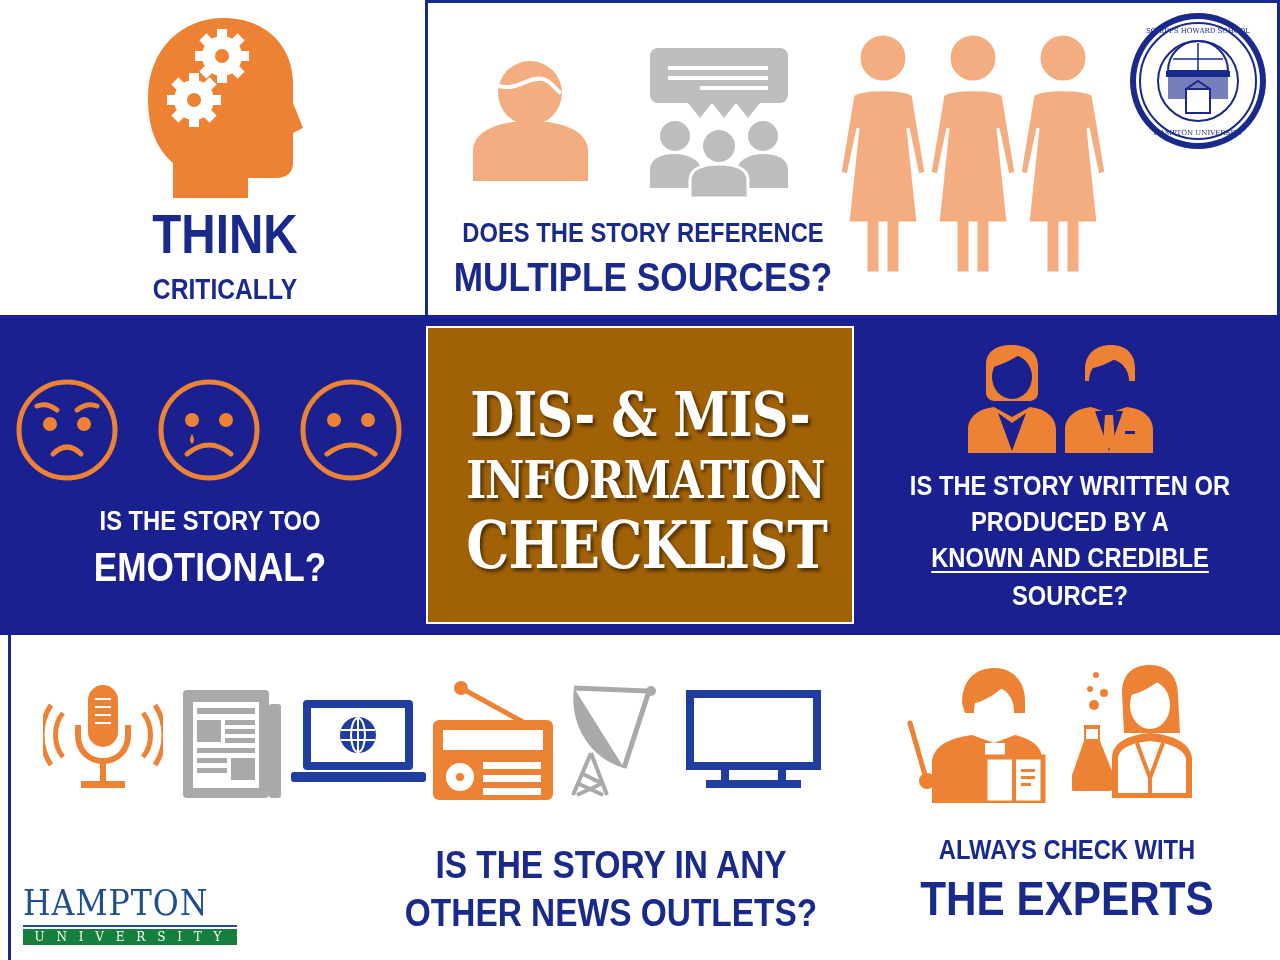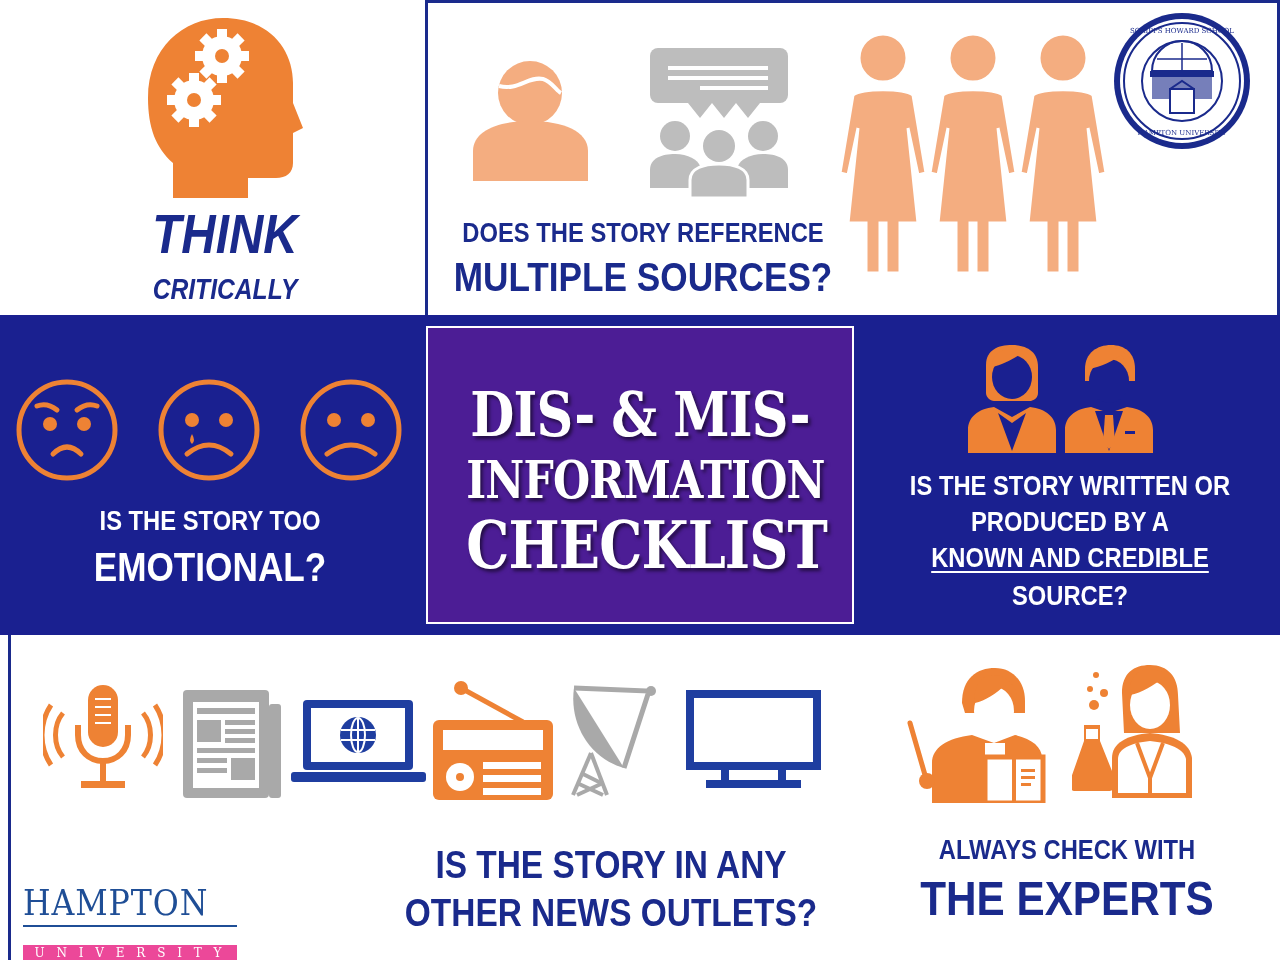--- a/index.html
+++ b/index.html
@@ -6,26 +6,26 @@
   html, body { width: 1280px; height: 960px; overflow: hidden; background: #ffffff; }
   body { position: relative; font-family: "Liberation Sans", sans-serif; }
   .abs { position: absolute; }
   .navy { color: #1a2a8c; }
   .white { color: #ffffff; }
   .bold { font-weight: bold; }
   .center { text-align: center; }
   svg { display: block; }
 
   
-  #panel-think { left: 0; top: 0; width: 388px; height: 315px; background: #fff; font-style: italic; }
+  #panel-think { left: 0; top: 0; width: 388px; height: 315px; background: #fff; }
   #panel-sources { left: 425px; top: 0; width: 855px; height: 315px; background: #fff;
     border-left: 3px solid #1a2a8c; border-top: 3px solid #1a2a8c; border-right: 3px solid #1a2a8c; }
   #band-blue { left: 0; top: 315px; width: 1280px; height: 320px; background: #1a2090; }
   #panel-title { left: 426px; top: 326px; width: 428px; height: 298px;
-    border: 2px solid #ffffff; background: #4c1d95; }
+    border: 2px solid #ffffff; background: #a16207; }
   #panel-outlets { left: 8px; top: 635px; width: 857px; height: 325px; background: #fff;
     border-left: 3px solid #1a2a8c; border-right: 3px solid #1a2a8c; }
   #panel-experts { left: 857px; top: 635px; width: 423px; height: 325px; background: #fff; }
 
   .title-text { font-family: "DejaVu Serif", serif; font-weight: bold; color: #fff;
     text-shadow: 3px 3px 4px rgba(0,0,0,0.55); letter-spacing: -1px; transform: scaleX(0.82); }
 
   .q-small { font-size: 27px; font-weight: bold; transform: scaleX(0.88); transform-origin: center; white-space: nowrap; }
   .q-big { font-size: 40px; font-weight: bold; transform: scaleX(0.88); transform-origin: center; white-space: nowrap; }
   .underline { text-decoration: underline; text-underline-offset: 4px; }
@@ -107,21 +107,21 @@
           <path d="M15 62 C25 55 65 55 75 62 L88 140 L80 142 L70 95 L80 190 L62 190 L62 240 L48 240 L48 190 L42 190 L42 240 L28 240 L28 190 L10 190 L20 95 L10 142 L2 140 Z"></path>
         </g>
         <g transform="translate(90,0)">
           <circle cx="45" cy="25" r="24"></circle>
           <path d="M15 62 C25 55 65 55 75 62 L88 140 L80 142 L70 95 L80 190 L62 190 L62 240 L48 240 L48 190 L42 190 L42 240 L28 240 L28 190 L10 190 L20 95 L10 142 L2 140 Z"></path>
         </g>
       </g>
     </svg>
   </div>
 
-  <div class="abs" style="left:684px; top:8px;">
+  <div class="abs" style="left:700px; top:8px;">
     <svg width="140" height="140" viewBox="0 0 140 140">
       <circle cx="70" cy="70" r="68" fill="#1a2a8c"></circle>
       <circle cx="70" cy="70" r="62" fill="#ffffff"></circle>
       <circle cx="70" cy="70" r="58" fill="none" stroke="#1a2a8c" stroke-width="2"></circle>
       <circle cx="70" cy="70" r="40" fill="none" stroke="#1a2a8c" stroke-width="2"></circle>
       <path d="M40 60 A30 30 0 0 1 100 60 Z" fill="none" stroke="#1a2a8c" stroke-width="2"></path>
       <line x1="70" y1="32" x2="70" y2="60" stroke="#1a2a8c" stroke-width="1.5"></line>
       <line x1="45" y1="48" x2="95" y2="48" stroke="#1a2a8c" stroke-width="1.5"></line>
       <rect x="38" y="60" width="64" height="6" fill="#1a2a8c"></rect>
       <rect x="40" y="66" width="60" height="22" fill="#1a2a8c" opacity="0.6"></rect>
@@ -291,21 +291,21 @@
       <rect x="20" y="90" width="95" height="8" fill="#1f3ea0"></rect>
     </svg>
   </div>
 
   <div class="abs navy bold center" style="left:360px; top:208px; width:480px; font-size:38px; line-height:44px; transform:scaleX(0.88);">IS THE STORY IN ANY</div>
   <div class="abs navy bold center" style="left:360px; top:256px; width:480px; font-size:38px; line-height:44px; transform:scaleX(0.88);">OTHER NEWS OUTLETS?</div>
 
   <div class="abs" style="left:12px; top:250px; width:216px;">
     <div style="font-family:'DejaVu Serif', serif; font-size:36px; color:#1f4e96; line-height:36px; letter-spacing:1px; transform:scaleX(0.88); transform-origin:left;">HAMPTON</div>
     <div style="height:2px; background:#1f4e96; margin-top:4px; width:214px;"></div>
-    <div style="background:#ec4899; color:#fff; font-family:'DejaVu Serif', serif; font-size:12px; line-height:16px; text-align:center; margin-top:18px; width:214px; letter-spacing:4px;">U N I V E R S I T Y</div>
+    <div style="background:#15803d; color:#fff; font-family:'DejaVu Serif', serif; font-size:12px; line-height:16px; text-align:center; margin-top:2px; width:214px; letter-spacing:4px;">U N I V E R S I T Y</div>
   </div>
 </div>
 
 <div id="panel-experts" class="abs">
   <div class="abs" style="left:50px; top:28px;">
     <svg width="140" height="140" viewBox="0 0 140 140">
       <path d="M55 40 C55 15 70 5 88 5 C105 5 118 18 118 38 L118 50 L58 50 Z" fill="#ee8234"></path>
       <ellipse cx="87" cy="48" rx="20" ry="24" fill="#fff"></ellipse>
       <path d="M68 40 C78 38 90 30 98 22 C104 30 108 36 108 40 L110 30 C104 16 94 12 86 12 C74 12 66 24 68 40 Z" fill="#ee8234"></path>
       <path d="M25 140 L25 100 C25 85 40 75 65 72 L87 80 L108 72 C125 76 135 84 135 95 L135 140 Z" fill="#ee8234"></path>

